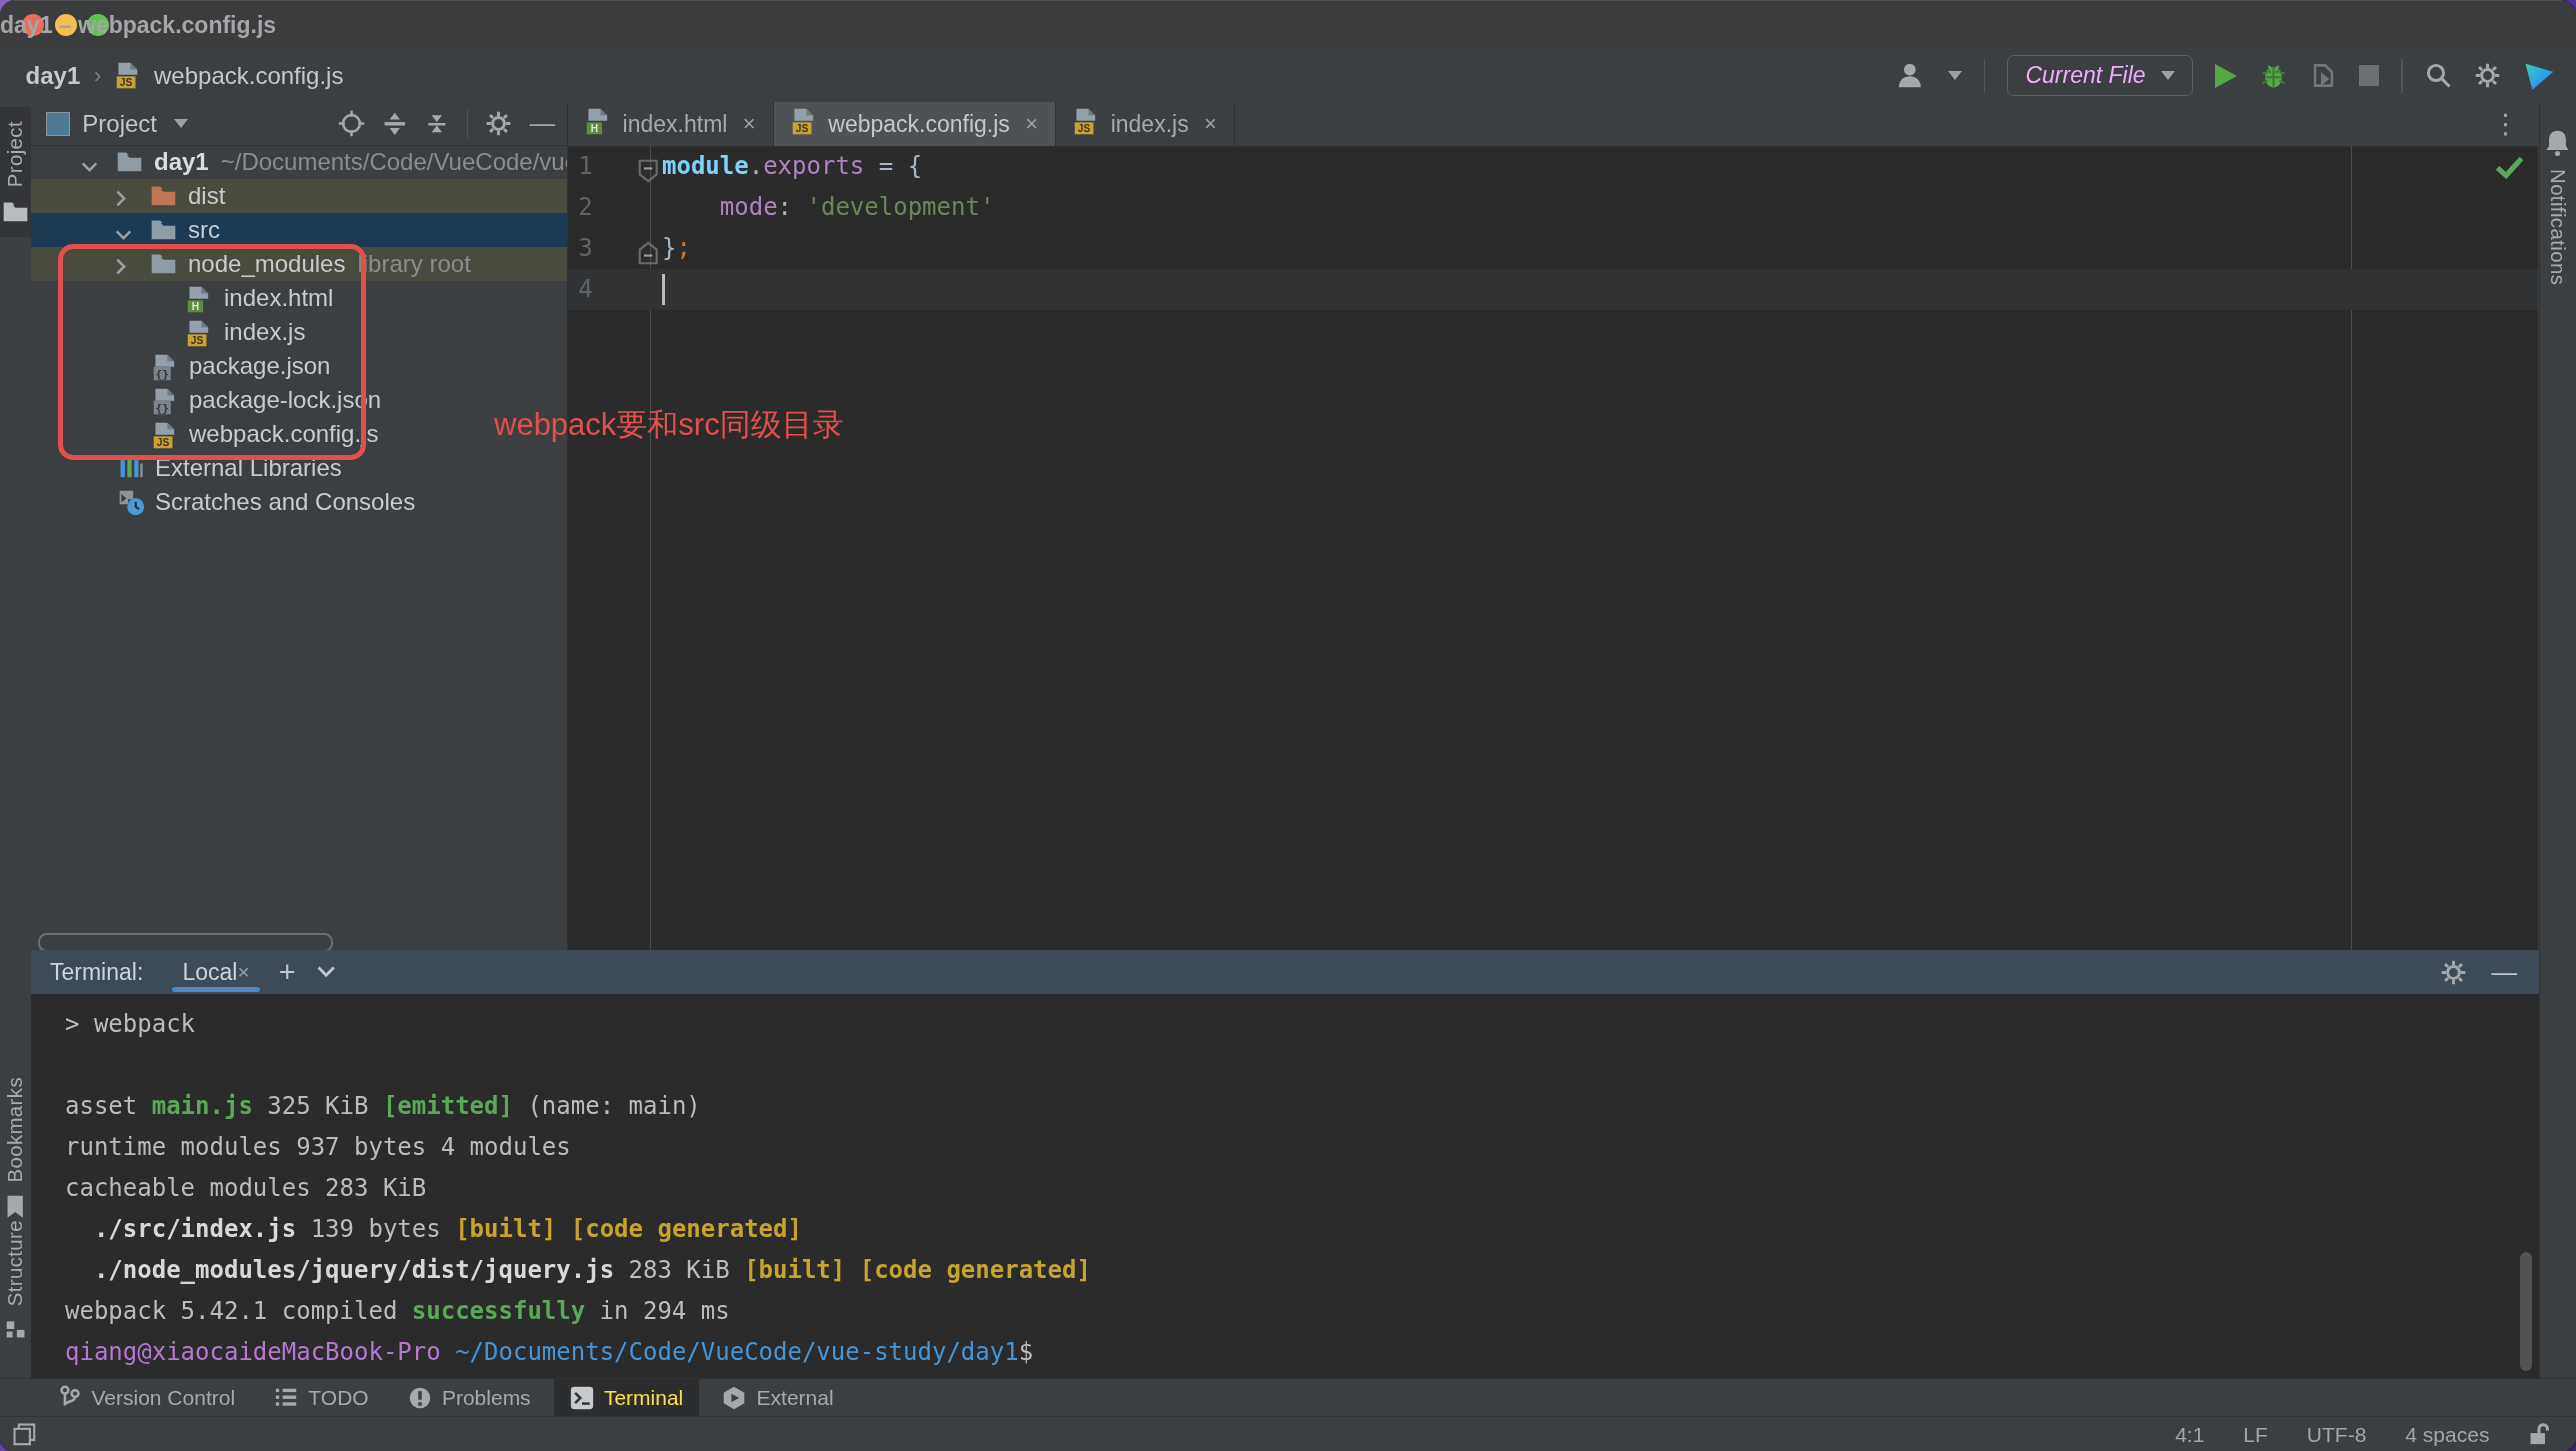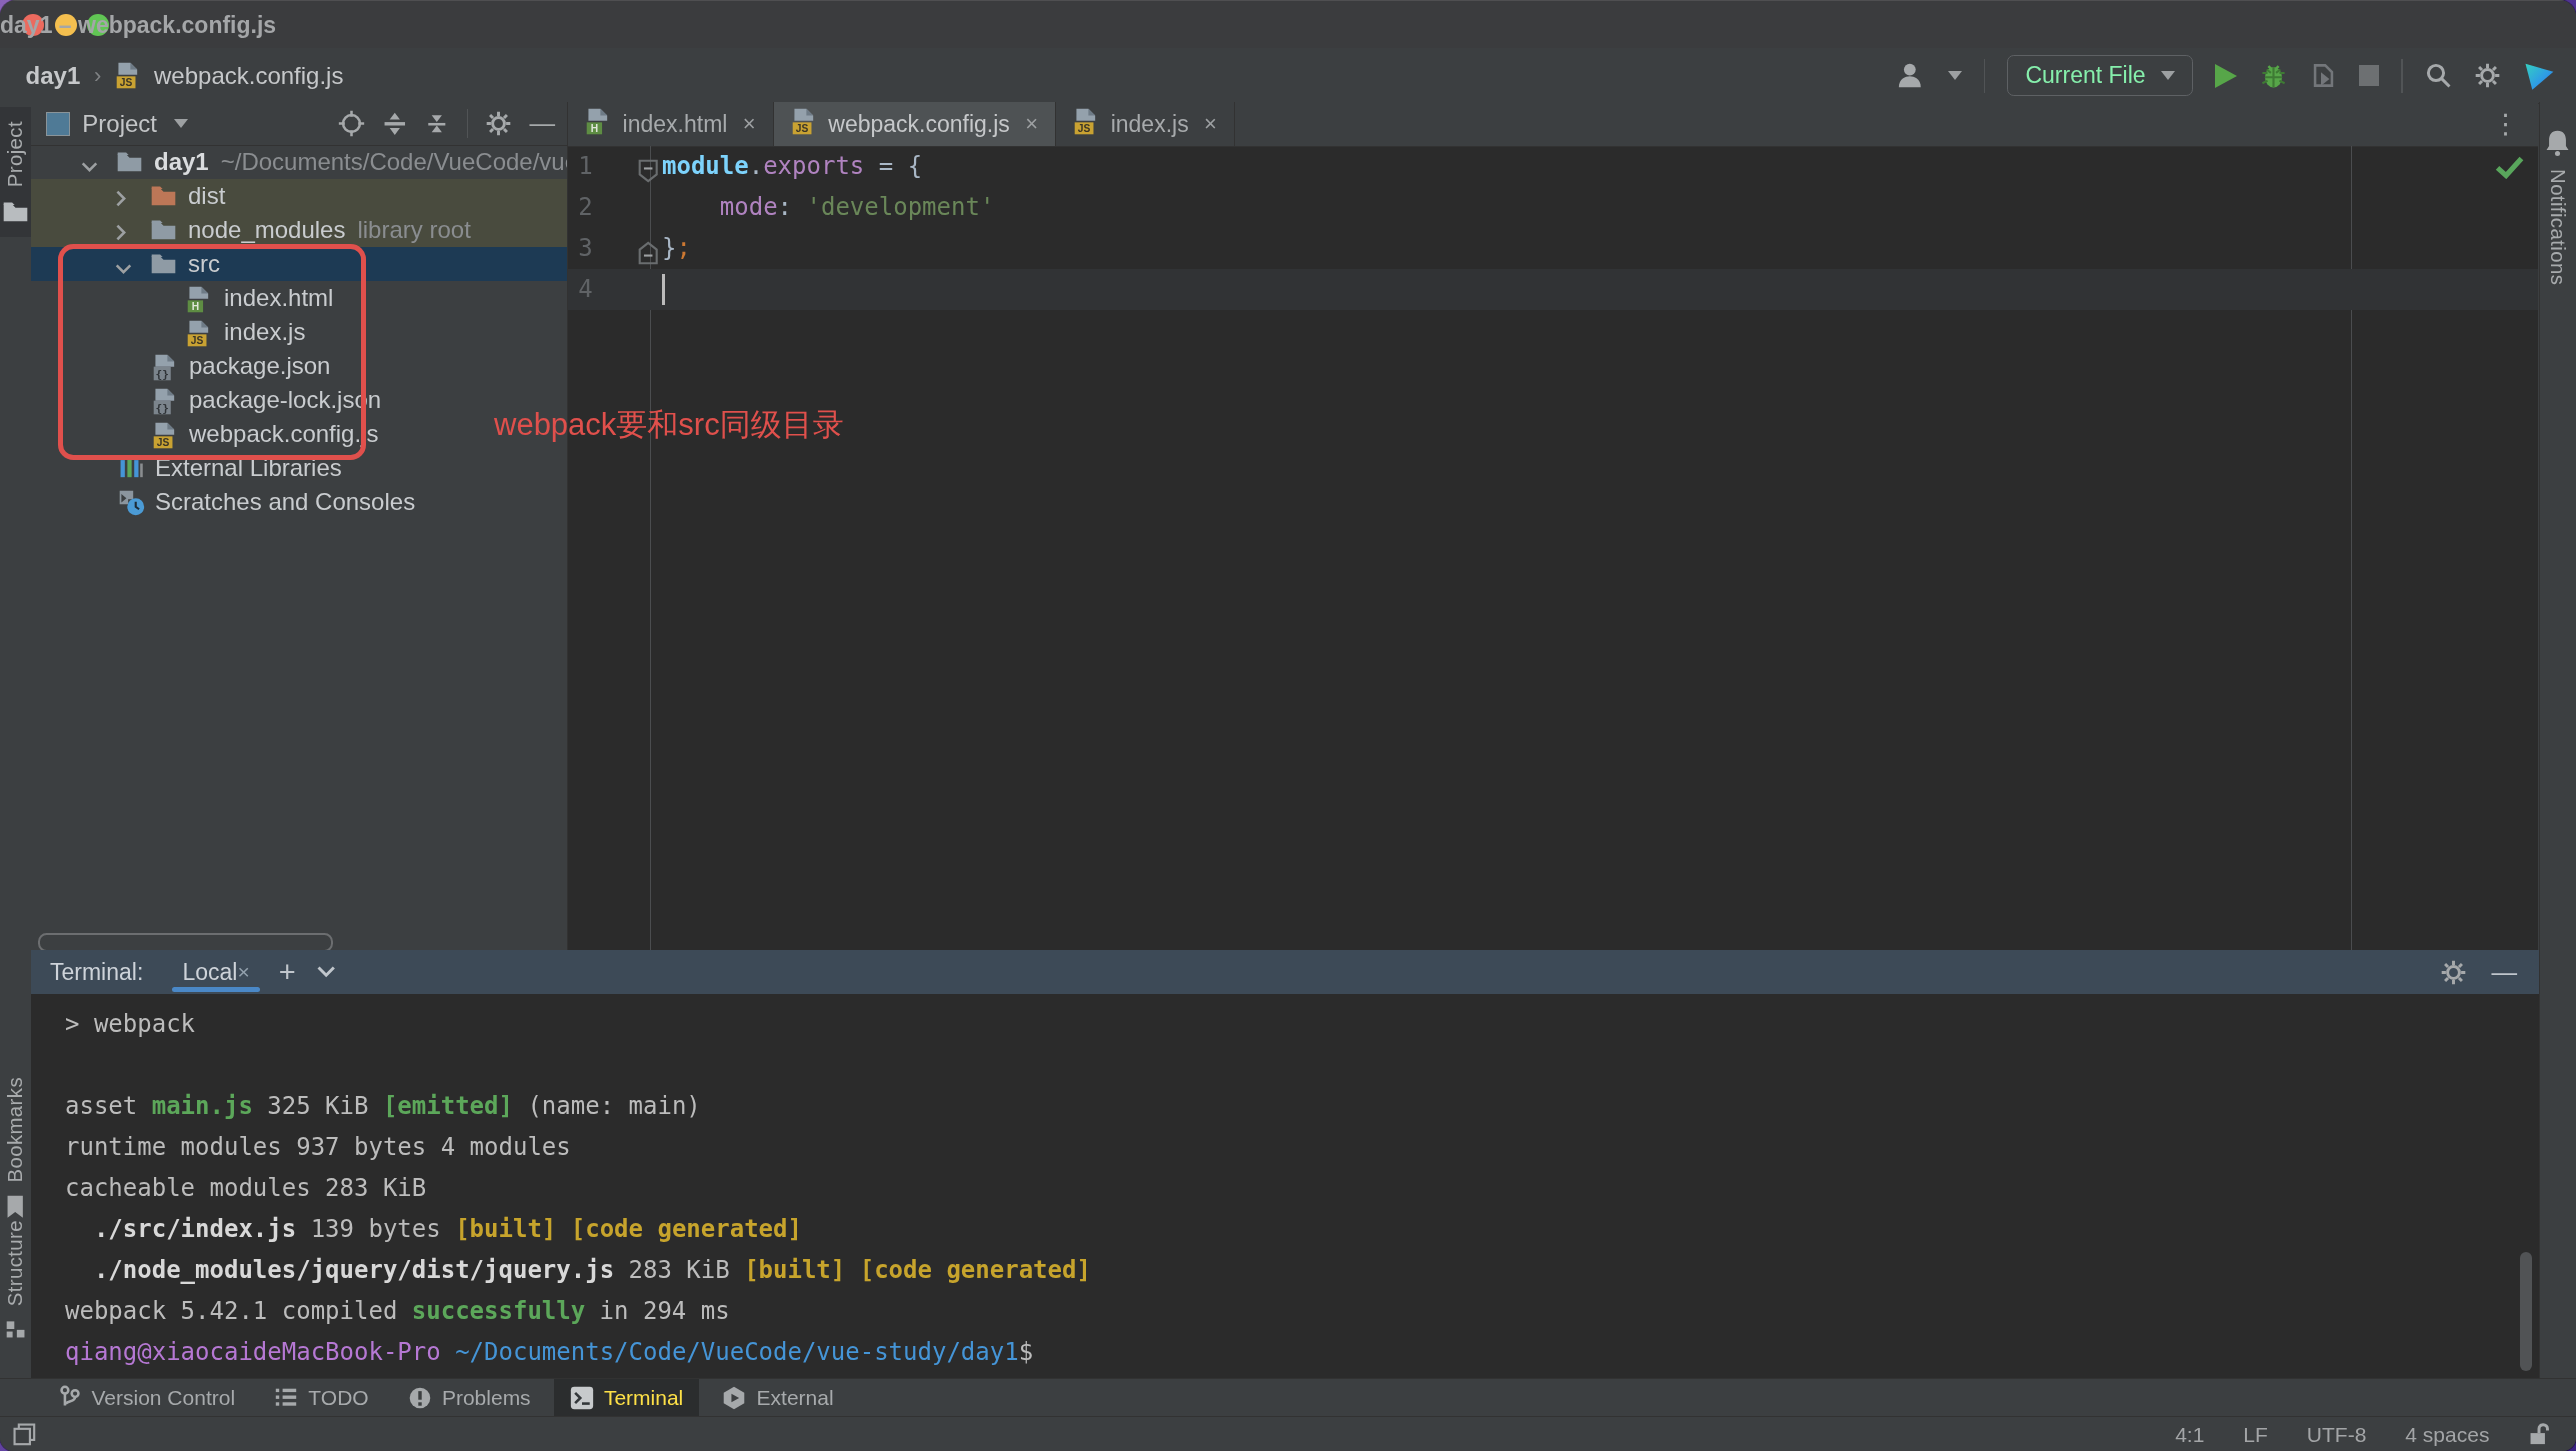--- a/index.html
+++ b/index.html
@@ -16,21 +16,21 @@
           color:#a4a6a8;font-size:23px;font-weight:600;}
   
   .toolbar{position:absolute;left:0;top:48px;width:100%;height:55px;background:#3c3f41;border-bottom:1.7px solid #323232;
            display:flex;align-items:center;}
   .crumbs{display:flex;align-items:center;gap:13.6px;padding-left:25.6px;font-size:24px;color:#c6c8ca;}
   .crumbs .sep{color:#7f8284;font-size:22px;}
   .crumbs .root{font-weight:bold;}
   .tb-right{margin-left:auto;display:flex;align-items:center;gap:22px;padding-right:22px;}
   .tb-div{width:1.7px;height:34px;background:#515456;}
   .cfile{display:flex;align-items:center;gap:15.3px;border:1.7px solid #5e6164;border-radius:6.8px;height:39px;
-         padding:0 17px;color:#86efac;font-size:23px;}
+         padding:0 17px;color:#f0abfc;font-size:23px;font-style:italic;}
   .caret-dn{width:0;height:0;border-left:7.7px solid transparent;border-right:7.7px solid transparent;border-top:9.4px solid #9da0a2;}
   .play{width:0;height:0;border-top:12.8px solid transparent;border-bottom:12.8px solid transparent;border-left:22px solid #57a649;}
   .stop{width:20.4px;height:20.4px;background:#6d7072;}
   .icn{display:inline-flex;align-items:center;justify-content:center;}
   .logo-blob{width:31px;height:31px;background:linear-gradient(135deg,#35d0c0 10%,#2e9de5 60%,#2f6fe0 100%);
              clip-path:polygon(8% 12%,98% 38%,30% 96%);}
   
   .lstripe{position:absolute;left:0;top:102px;width:31px;height:1276px;background:#3c3f41;border-right:1.7px solid #323232;}
   .rstripe{position:absolute;right:0;top:102px;width:36px;height:1276px;background:#3c3f41;border-left:1.7px solid #323232;}
   .vlabel{color:#a8abad;font-size:20.4px;letter-spacing:0.4px;}
@@ -265,39 +265,39 @@
         <div class="trow band">
           <span class="chev" style="left: 83px;"><svg width="13.6" height="19" viewBox="0 0 16 22">
               <path d="M4 3 l8 8 l-8 8" stroke="#9da0a2" stroke-width="3" fill="none"></path>
             </svg></span>
           <span class="ticn" style="left: 119px;"><svg width="27" height="24" viewBox="0 0 32 28">
               <path d="M2 6 h10 l4 4 h14 v16 h-28 z" fill="#bd7757"></path>
               <path d="M2 4 h10 l3 3 h-13 z" fill="#bd7757"></path>
             </svg></span>
           <span class="lbl" style="left: 157px;"><span class="nm">dist</span></span>
         </div>
+        <div class="trow sel">
+          <span class="chev" style="left: 83px;"><svg width="19" height="13.6" viewBox="0 0 22 16">
+              <path d="M3 4 l8 8 l8 -8" stroke="#9da0a2" stroke-width="3" fill="none"></path>
+            </svg></span>
+          <span class="ticn" style="left: 119px;"><svg width="27" height="24" viewBox="0 0 32 28">
+              <path d="M2 6 h10 l4 4 h14 v16 h-28 z" fill="#8f9ba5"></path>
+              <path d="M2 4 h10 l3 3 h-13 z" fill="#8f9ba5"></path>
+            </svg></span>
+          <span class="lbl" style="left: 157px;"><span class="nm">src</span></span>
+        </div>
         <div class="trow band">
           <span class="chev" style="left: 83px;"><svg width="13.6" height="19" viewBox="0 0 16 22">
               <path d="M4 3 l8 8 l-8 8" stroke="#9da0a2" stroke-width="3" fill="none"></path>
             </svg></span>
           <span class="ticn" style="left: 119px;"><svg width="27" height="24" viewBox="0 0 32 28">
               <path d="M2 6 h10 l4 4 h14 v16 h-28 z" fill="#8f9ba5"></path>
               <path d="M2 4 h10 l3 3 h-13 z" fill="#8f9ba5"></path>
             </svg></span>
           <span class="lbl" style="left: 157px;"><span class="nm">node_modules</span><span class="sfx">library root</span></span>
-        </div>
-        <div class="trow sel">
-          <span class="chev" style="left: 83px;"><svg width="19" height="13.6" viewBox="0 0 22 16">
-              <path d="M3 4 l8 8 l8 -8" stroke="#9da0a2" stroke-width="3" fill="none"></path>
-            </svg></span>
-          <span class="ticn" style="left: 119px;"><svg width="27" height="24" viewBox="0 0 32 28">
-              <path d="M2 6 h10 l4 4 h14 v16 h-28 z" fill="#8f9ba5"></path>
-              <path d="M2 4 h10 l3 3 h-13 z" fill="#8f9ba5"></path>
-            </svg></span>
-          <span class="lbl" style="left: 157px;"><span class="nm">src</span></span>
         </div>
         <div class="trow">
           <span class="ticn" style="left: 155px;"><svg width="25.6" height="29" viewBox="0 0 30 34" style="font-size:28px">
               <path d="M4 2 h14 l8 8 v6 h-22 z" fill="#94a1ac"></path>
               <path d="M18 2 l8 8 h-8 z" fill="#6e7b86"></path>
               <rect x="2" y="18" width="18" height="14" fill="#5e8d43"></rect>
               <text x="11" y="29" font-size="12" font-weight="bold" fill="#dfe5da" text-anchor="middle" font-family="Liberation Sans,sans-serif">H</text>
             </svg></span>
           <span class="lbl" style="left: 193px;"><span class="nm">index.html</span></span>
         </div>

